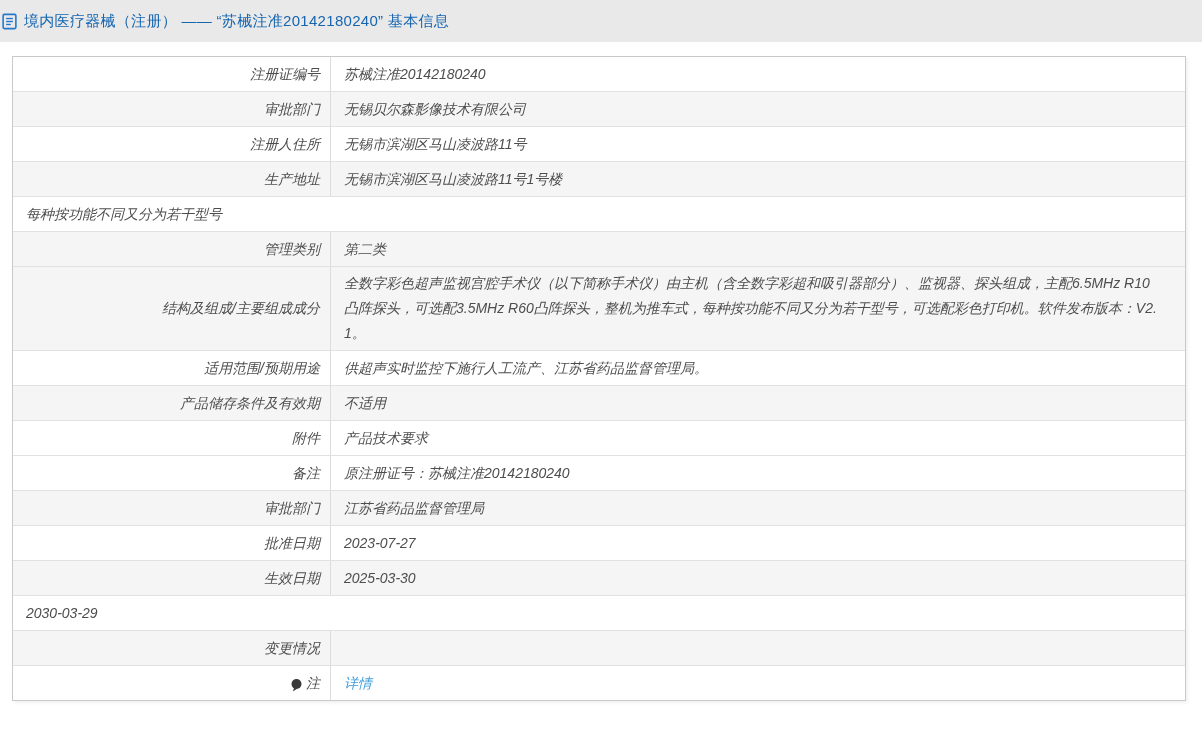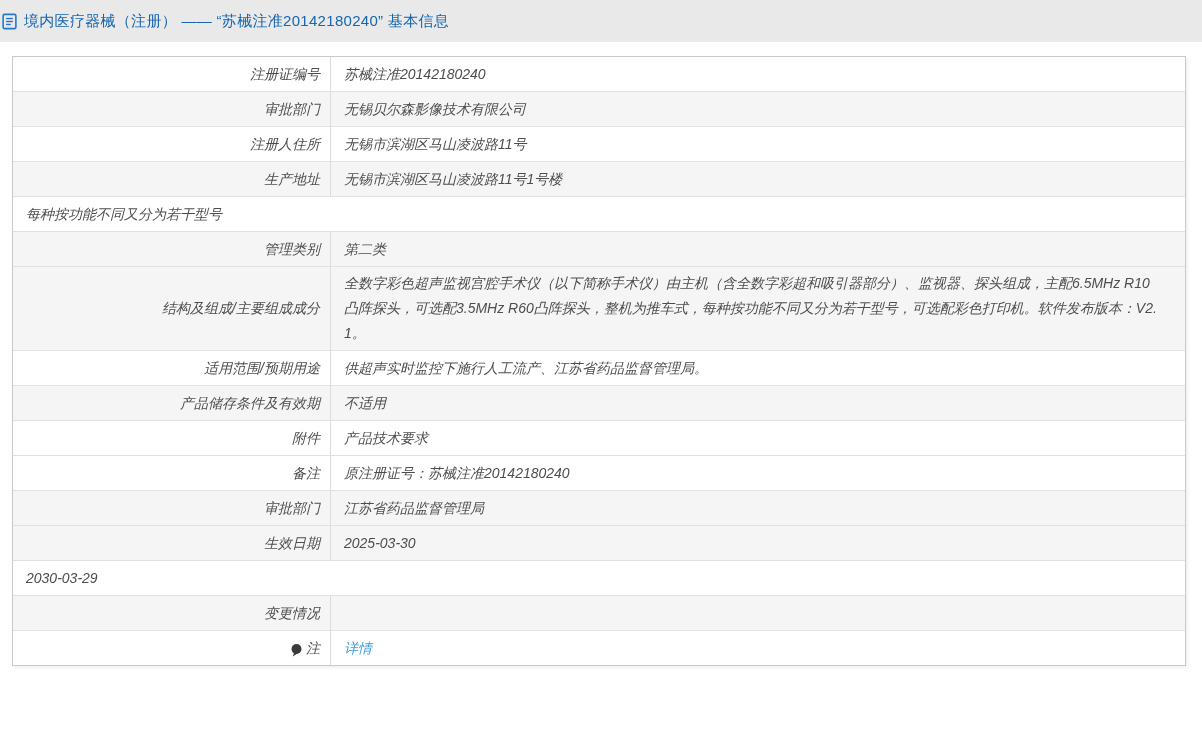--- a/index.html
+++ b/index.html
@@ -194,20 +194,28 @@
 
   <div class="row alt">
     <div class="cell label">
       <span class="label-text">审批部门</span>
     </div>
     <div class="cell value">
       <span class="value-text">江苏省药品监督管理局</span>
     </div>
   </div>
 
+  <div class="row">
+    <div class="cell label">
+      <span class="label-text">批准日期</span>
+    </div>
+    <div class="cell value">
+      <span class="value-text">2023-07-27</span>
+    </div>
+  </div>
 
   <div class="row alt">
     <div class="cell label">
       <span class="label-text">生效日期</span>
     </div>
     <div class="cell value">
       <span class="value-text">2025-03-30</span>
     </div>
   </div>
 

